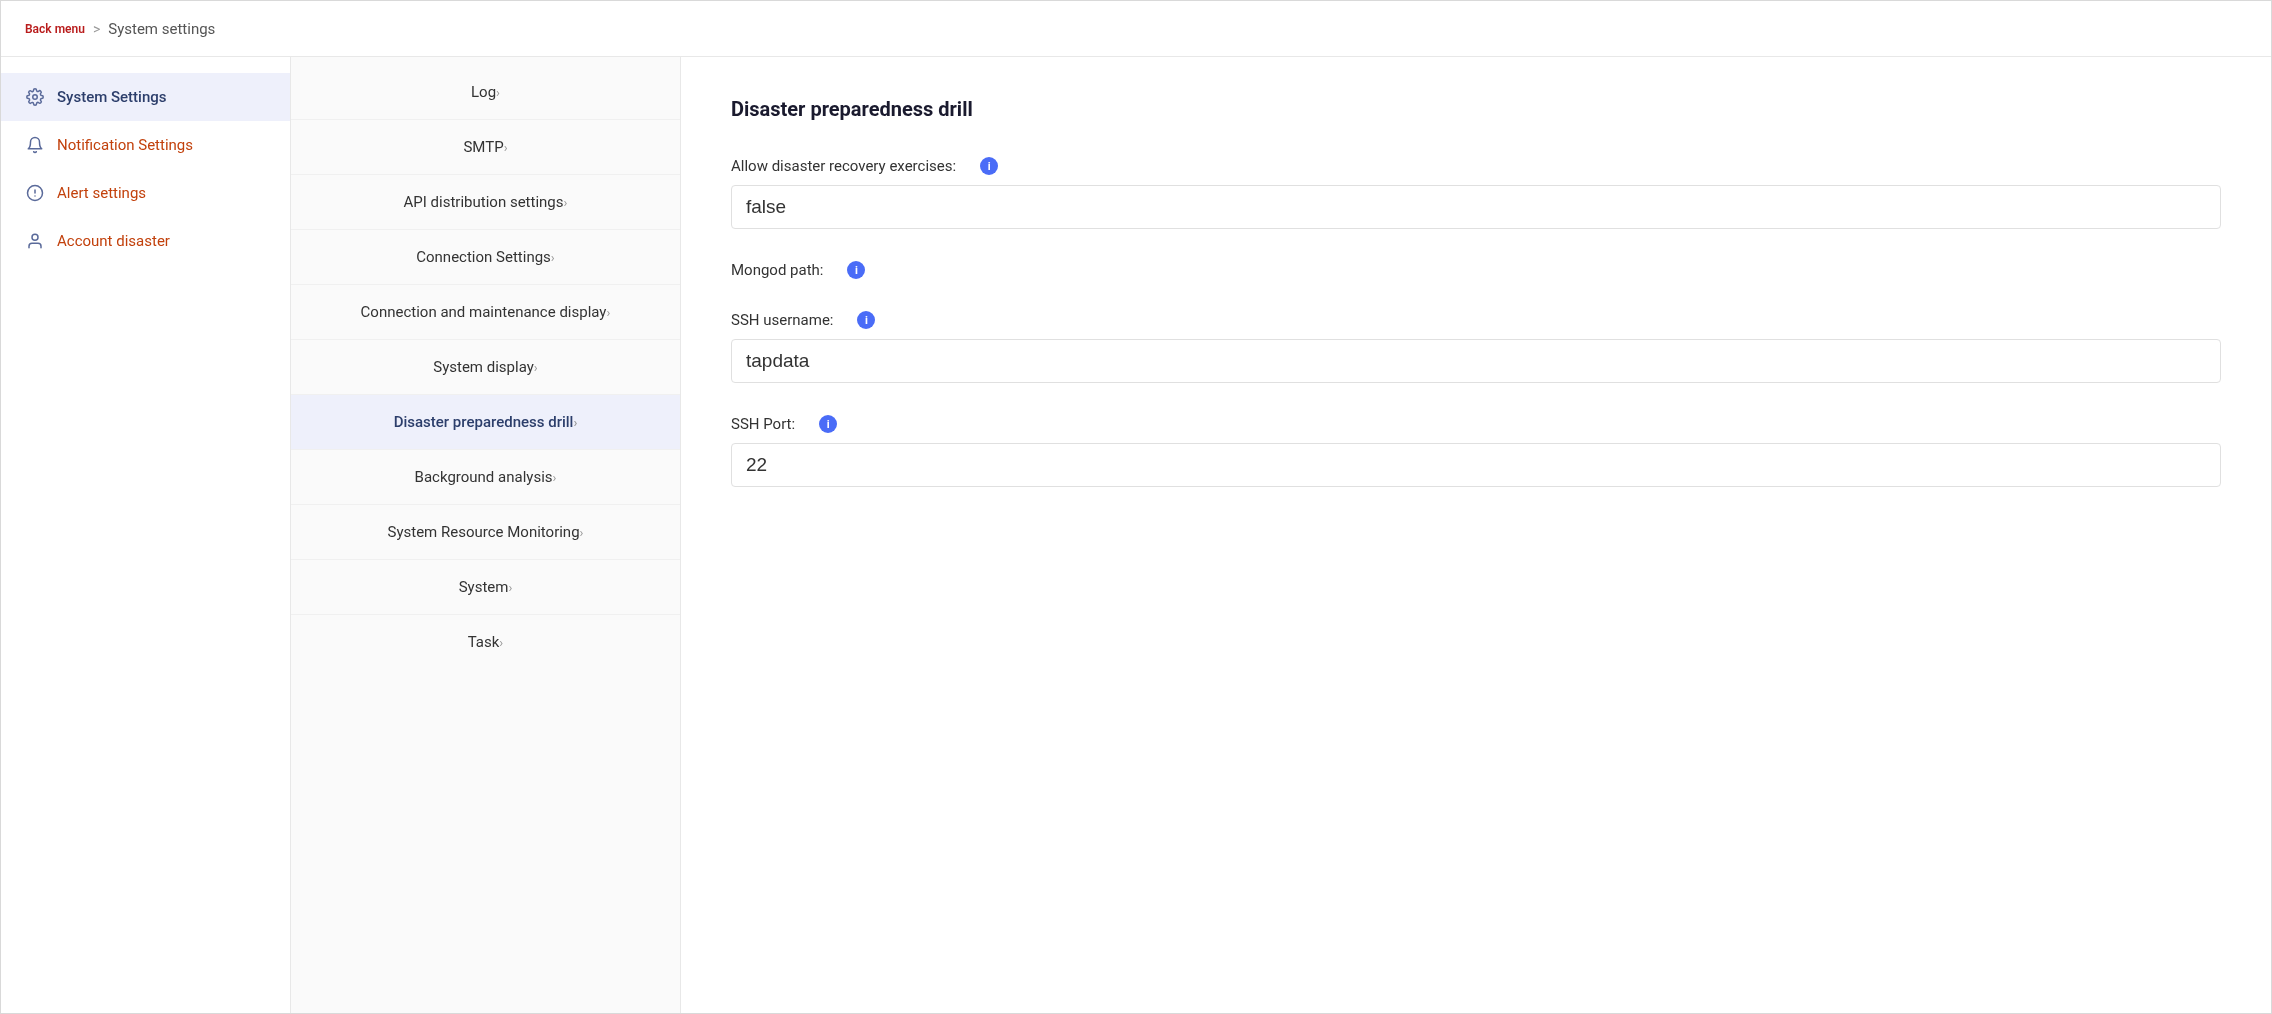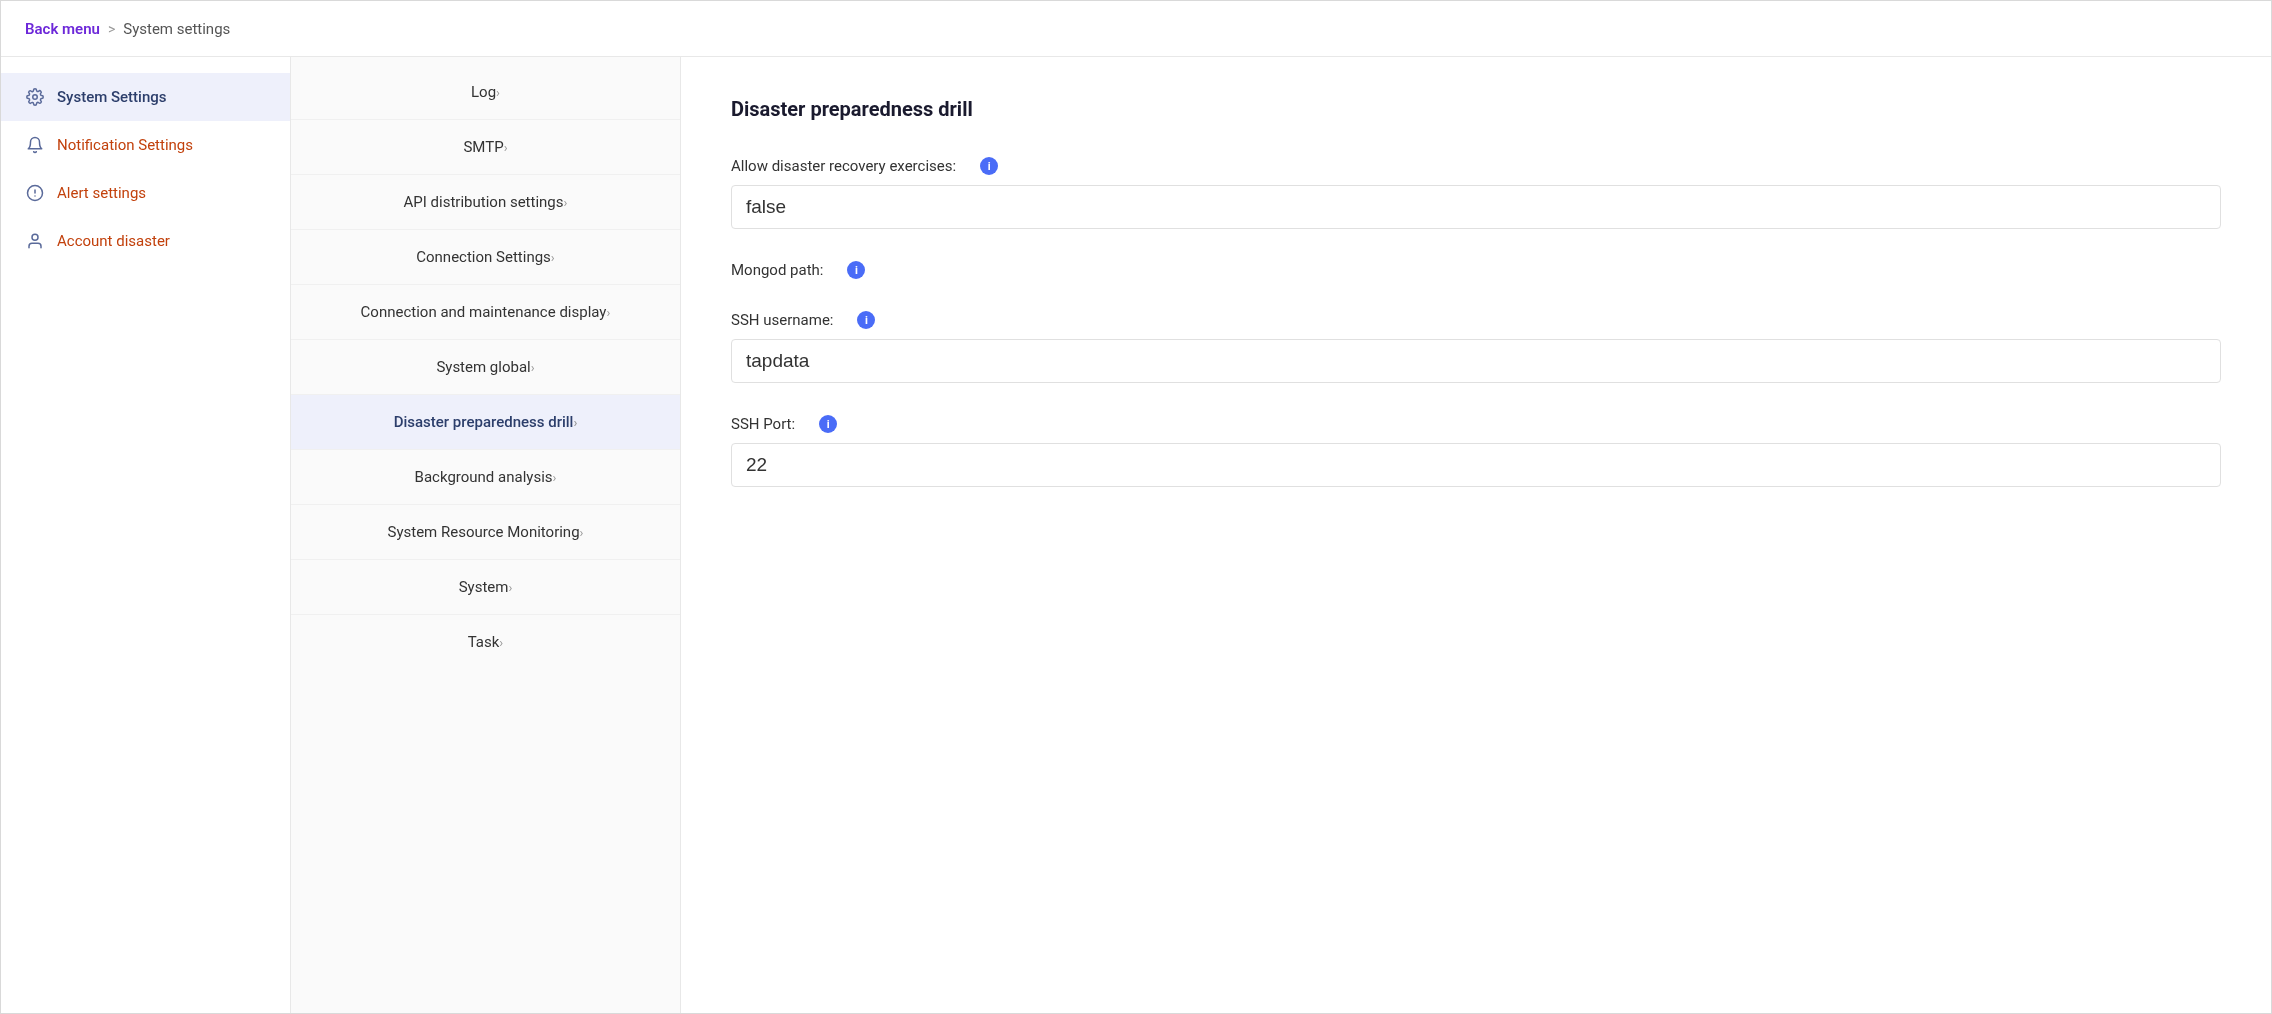--- a/index.html
+++ b/index.html
@@ -24,22 +24,22 @@
       background: #fff;
       border-bottom: 1px solid #e8e8e8;
       display: flex;
       align-items: center;
       padding: 0 24px;
       gap: 8px;
       flex-shrink: 0;
     }
     .breadcrumb-back {
       font-weight: 600;
-      font-size: 15px;
-      color: #6d28d9;
+      font-size: 12px;
+      color: #b91c1c;
       cursor: pointer;
     }
     .breadcrumb-sep {
       color: #999;
       font-size: 14px;
     }
     .breadcrumb-current {
       font-size: 15px;
       color: #555;
     }
@@ -232,21 +232,21 @@
       </div>
       <div class="middle-menu-item">
         <span>Connection Settings</span>
         <span class="chevron-icon">›</span>
       </div>
       <div class="middle-menu-item">
         <span>Connection and maintenance display</span>
         <span class="chevron-icon">›</span>
       </div>
       <div class="middle-menu-item">
-        <span>System global</span>
+        <span>System display</span>
         <span class="chevron-icon">›</span>
       </div>
       <div class="middle-menu-item active">
         <span>Disaster preparedness drill</span>
         <span class="chevron-icon">›</span>
       </div>
       <div class="middle-menu-item">
         <span>Background analysis</span>
         <span class="chevron-icon">›</span>
       </div>

